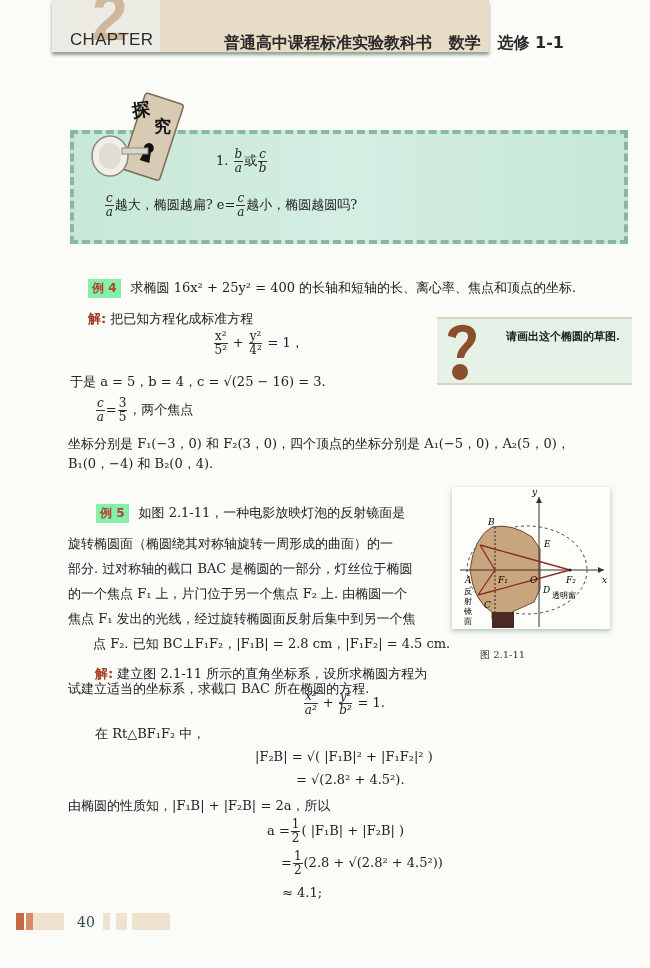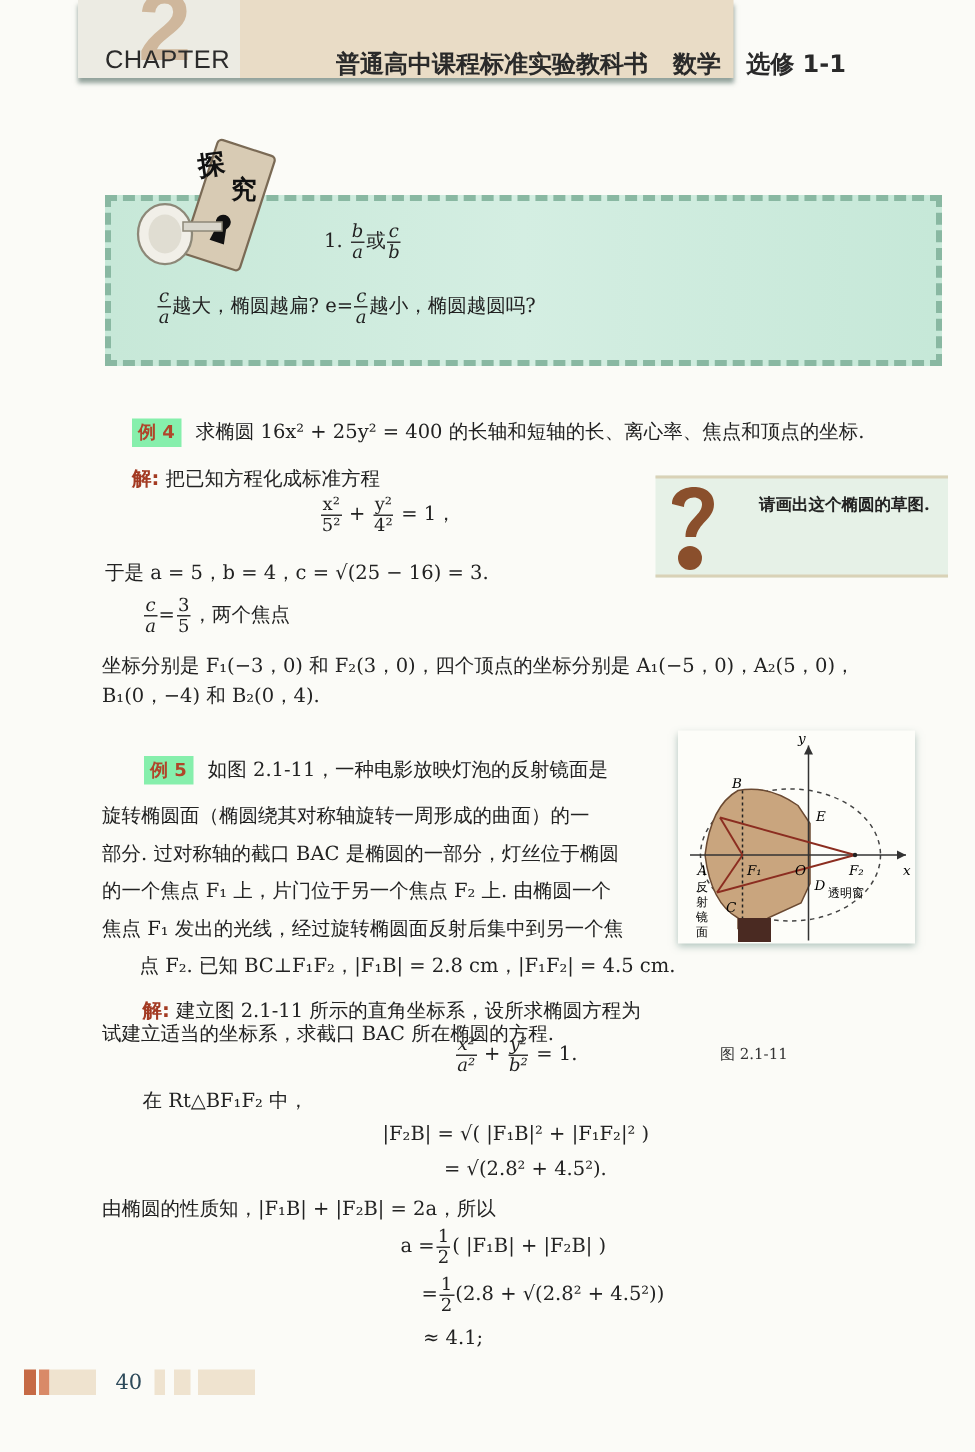--- a/index.html
+++ b/index.html
@@ -60,21 +60,21 @@
   .question-box {
     left: 437px; top: 317px; width: 195px; height: 68px;
     background: #e6f1e7;
     border-top: 2px solid #d9d2b7; border-bottom: 2px solid #d9d2b7;
   }
   .question-text { left: 476px; top: 327px; font-size: 11px; font-weight: bold; width: 150px; line-height: 20px; text-indent: 30px; }
   .figure-box {
     left: 452px; top: 487px; width: 158px; height: 142px;
     background: #fdfdf9; box-shadow: 0 2px 5px rgba(100,140,130,0.5);
   }
-  .figure-caption { left: 480px; top: 648px; font-size: 10px; color: #333; margin-top: 48px; }
+  .figure-caption { left: 480px; top: 648px; font-size: 10px; color: #333; }
   .footer-marks { left: 16px; top: 913px; height: 17px; }
   .page-num { left: 77px; top: 914px; font-size: 14px; color: #2d4a5a; }
 </style>
 </head>
 <body>
 
 <div class="abs header-band"></div>
 <div class="abs header-left"></div>
 <div class="abs chapter-num">2</div>
 <div class="abs chapter-label">CHAPTER</div>

